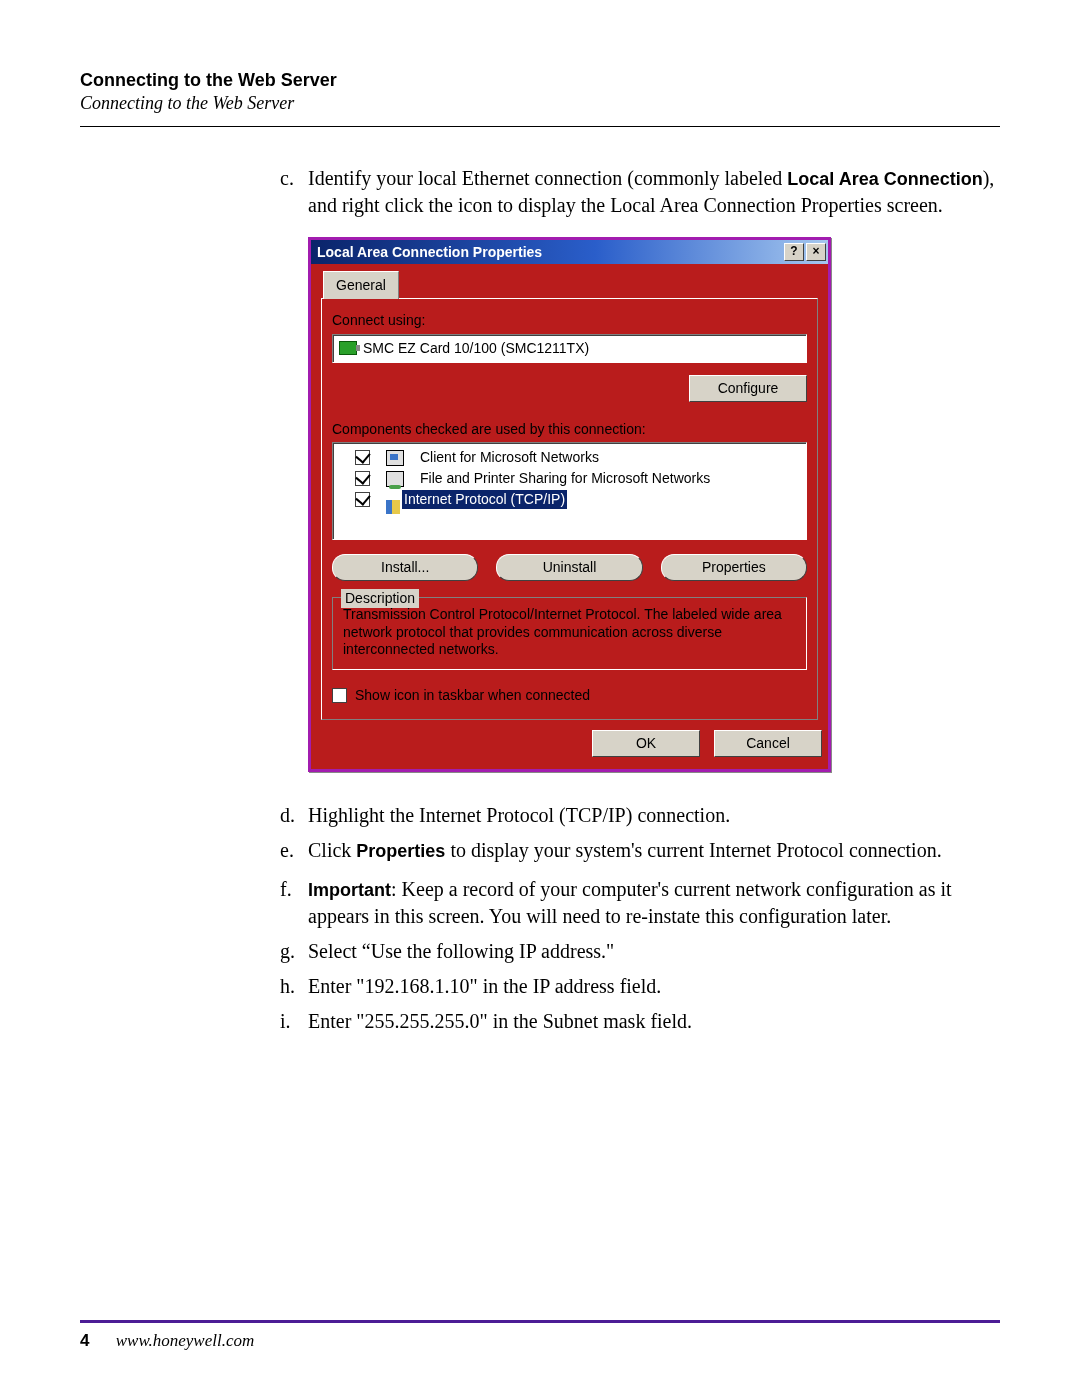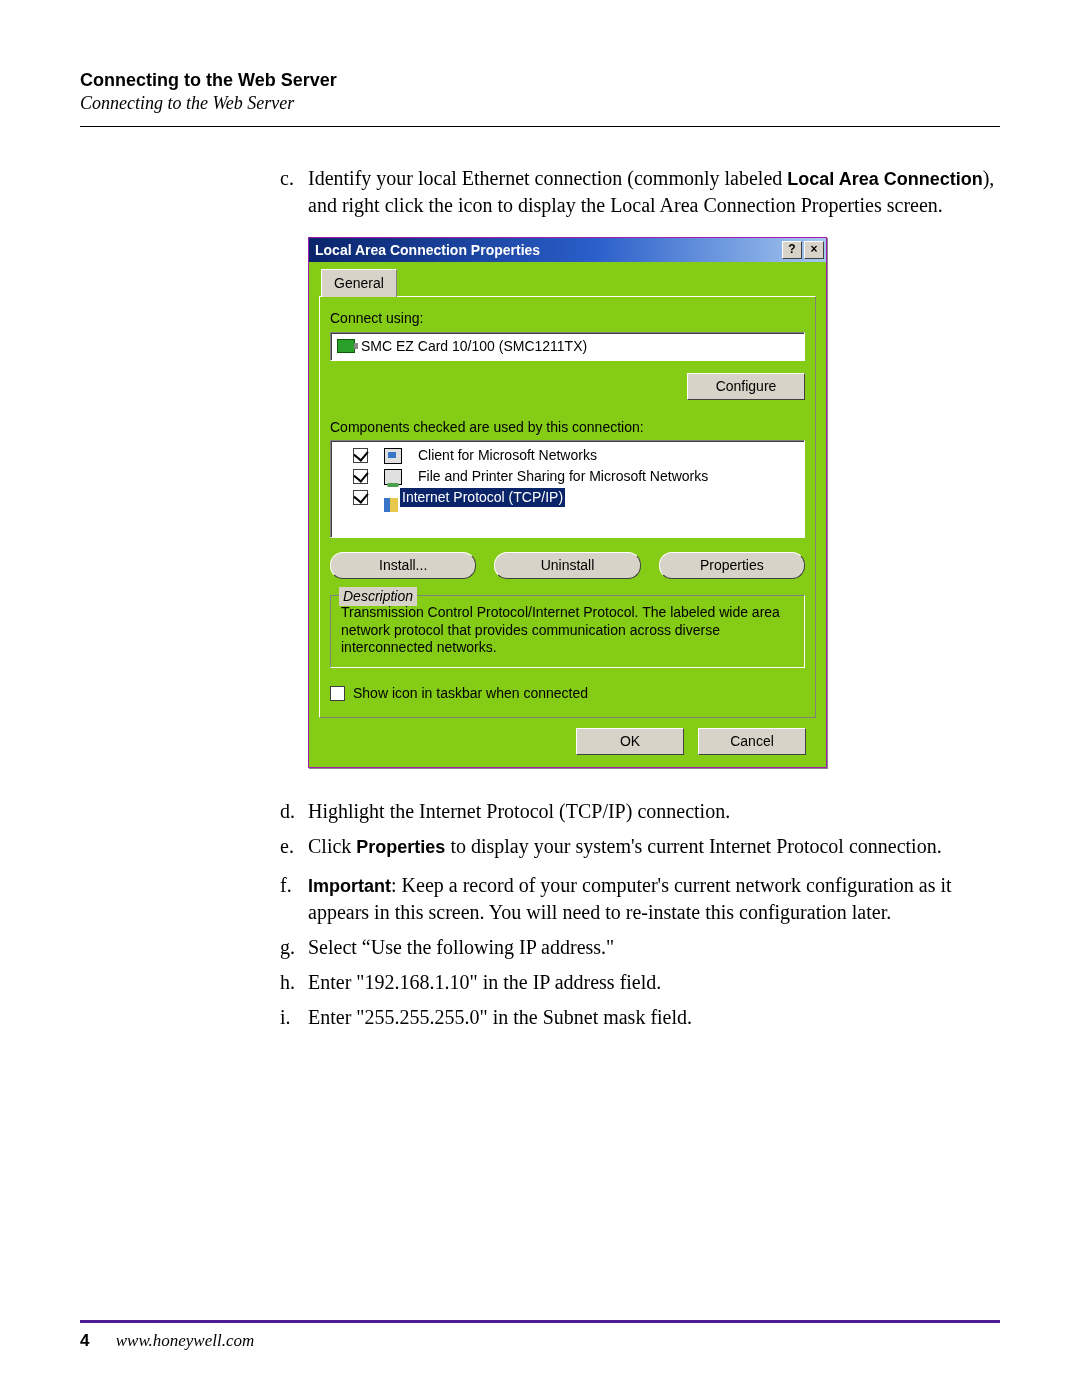--- a/index.html
+++ b/index.html
@@ -11,21 +11,21 @@
   .hdr-rule { border:none; border-top:1px solid #000; margin:12px 0 0 0; }
 
   .body-col { margin-left:200px; margin-top:38px; width:720px; font-size:20px; line-height:1.35; }
   .ol-item { display:flex; margin-bottom:8px; }
   .ol-marker { width:28px; flex:none; }
   .ol-text { flex:1; }
   .sans-inline { font-family:Arial, sans-serif; font-weight:bold; font-size:18px; }
 
   
   .dlg-wrap { margin:18px 0 30px 28px; }
-  .dlg { width:517px; background:#84cc16; border:1px solid #a21caf; font-family:Tahoma, Arial, sans-serif; font-size:14px; color:#000; box-shadow:1px 1px 0 #888; }
+  .dlg { width:517px; background:#b91c1c; border:3px solid #a21caf; font-family:Tahoma, Arial, sans-serif; font-size:14px; color:#000; box-shadow:1px 1px 0 #888; }
   .titlebar { height:24px; background:linear-gradient(90deg,#0a246a 0%,#2a5eca 55%,#a6c8ef 100%); color:#fff; display:flex; align-items:center; padding:0 2px 0 6px; font-weight:bold; font-size:14px; }
   .tb-spacer { flex:1; }
   .tb-btn { width:18px; height:16px; background:#d7d3c8; border:1px solid #fff; border-right-color:#404040; border-bottom-color:#404040; color:#000; font-family:Arial; font-size:12px; line-height:14px; text-align:center; margin-left:2px; font-weight:bold; }
   .dlg-body { padding:6px 10px 10px 10px; }
   .tab { display:inline-block; padding:4px 12px; background:#d7d3c8; border:1px solid #fff; border-bottom:none; border-right-color:#808080; position:relative; top:1px; margin-left:2px; }
   .tabpanel { border:1px solid #fff; border-right-color:#808080; border-bottom-color:#808080; padding:12px 10px 14px 10px; }
   .inset { background:#fff; border:1px solid #808080; border-right-color:#fff; border-bottom-color:#fff; box-shadow:inset 1px 1px 0 #404040; padding:4px 6px; margin-top:4px; }
   .adapter-row { display:flex; align-items:center; gap:6px; }
   .nic-icon { width:16px; height:12px; background:#2aa02a; border:1px solid #0a5a0a; position:relative; }
   .nic-icon::after { content:""; position:absolute; right:-4px; top:3px; width:4px; height:6px; background:#888; }
@@ -41,24 +41,24 @@
   .ico-client::after { content:""; position:absolute; left:3px; top:3px; width:8px; height:6px; background:#3a74c8; }
   .ico-share { background:#e0e0e0; border:1px solid #000; }
   .ico-share::before { content:""; position:absolute; left:2px; bottom:-3px; width:12px; height:4px; background:#4aa04a; border-radius:2px; }
   .ico-tcp { width:0; height:0; }
   .ico-tcp::before { content:""; position:absolute; left:0; top:0; width:8px; height:14px; background:#3a74c8; }
   .ico-tcp::after { content:""; position:absolute; left:6px; top:0; width:8px; height:14px; background:#e6c84a; }
   .lb-row.sel .sel-text { background:#0a246a; color:#fff; padding:0 2px; outline:1px dotted #fff; }
   .three-btns { display:flex; gap:18px; justify-content:space-between; margin-top:14px; }
   .three-btns .win-btn { flex:1; min-width:0;border-radius:13px; }
   .group { border:1px solid #808080; border-right-color:#fff; border-bottom-color:#fff; padding:8px 10px 10px 10px; margin-top:16px; position:relative; }
-  .group-title { position:absolute; top:-9px; left:8px; background:#d7d3c8; padding:0 4px; font-size:14px;font-style:italic; }
+  .group-title { position:absolute; top:-9px; left:8px; background:#d7d3c8; padding:0 4px; font-size:14px; }
   .group-text { font-size:14px; line-height:1.25; }
   .taskbar-row { display:flex; align-items:center; gap:8px; margin-top:16px; }
-  .dlg-footer { text-align:right; padding:0 20px 12px 0; }
+  .dlg-footer { text-align:right; padding:0 6px 12px 0; }
   .dlg-footer .win-btn { min-width:86px; margin-left:10px; }
 
   .footer { position:absolute; left:80px; bottom:46px; width:920px; border-top:3px solid #4c1d95; padding-top:8px; font-size:17px; }
   .footer .pg { font-weight:bold; font-family:Arial, sans-serif; margin-right:22px; }
   .footer .url { font-style:italic; }
 </style>
 </head>
 <body>
 
 <div class="page">

